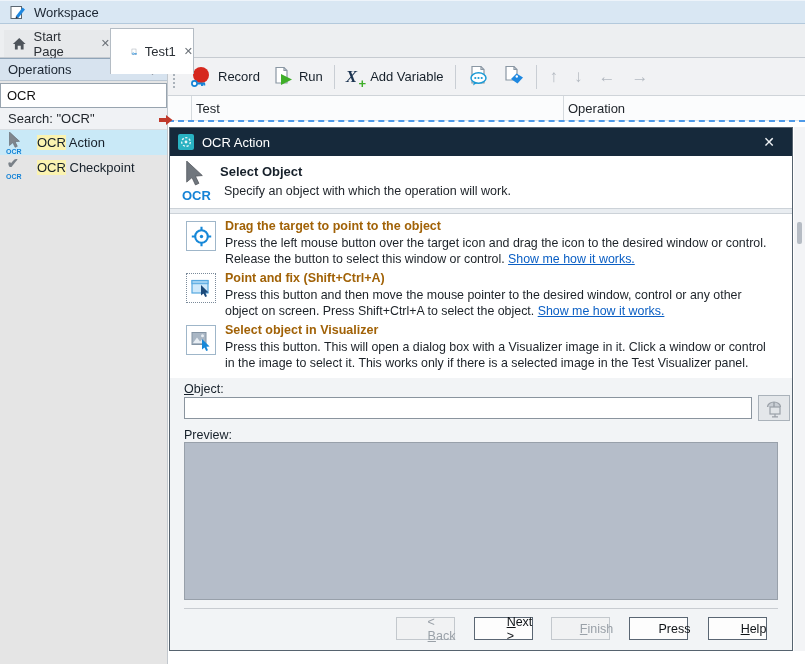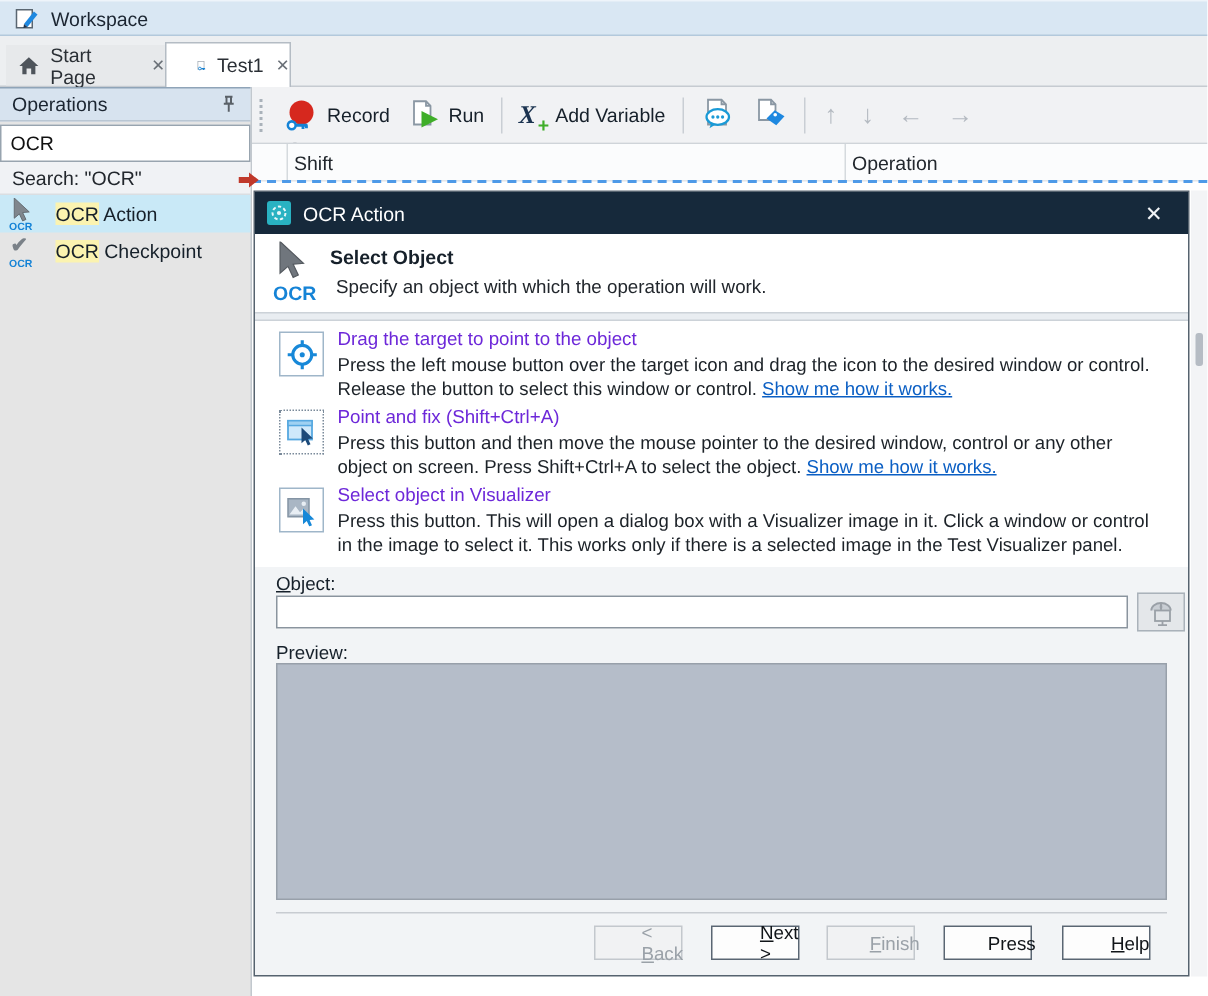--- a/index.html
+++ b/index.html
@@ -12,21 +12,21 @@
     background:#d9e7f3; border-top:1px solid #eef4fa; border-bottom:1px solid #b3c9dc;
     display:flex; align-items:center; }
   .ws-bar .ws-icon { margin-left:10px; width:16px; height:16px; }
   .ws-bar .ws-title { margin-left:8px; font-size:13px; color:#1b2531; }
 
   
   .tabstrip { position:absolute; left:0; top:24px; width:805px; height:34px;
     background:#edeff1; border-bottom:1px solid #c6cbd1; }
   .tab { position:absolute; display:flex; align-items:center; font-size:13px; color:#2a2f35; }
   .tab-start { left:4px; top:6px; height:27px; width:106px; padding-left:8px; background:#e7e9eb; }
-  .tab-test { left:110px; top:4px; height:30px; width:84px; padding-left:20px; background:#ffffff;
+  .tab-test { left:110px; top:4px; height:46px; width:84px; padding-left:20px; background:#ffffff;
     border:1px solid #b4bcc4; border-bottom:none; z-index:3; }
   .tab .tab-label { margin-left:7px; }
   .tab .tab-close { margin-left:8px; color:#6a7077; font-size:11px; cursor:default; }
 
   
   .sidebar { position:absolute; left:0; top:58px; width:168px; height:606px;
     background:#e5e5e5; border-right:1px solid #c2c8ce; }
   .ops-header { height:23px; background:#d7e3ef; border-top:1px solid #8fa4b8; border-bottom:1px solid #b9c6d3;
     display:flex; align-items:center; font-size:13px; color:#1b2531; padding:0 8px; }
   .ops-header .ops-title { flex:1; }
@@ -87,21 +87,21 @@
   .dlg-header-sub { position:absolute; left:54px; top:28px; font-size:12.5px; color:#22272d; }
   .dlg-band { position:absolute; left:0; top:80px; width:622px; height:6px; background:#e9edf1;
     border-top:1px solid #ccd2d8; border-bottom:1px solid #ccd2d8; }
   .dlg-options { position:absolute; left:0; top:86px; width:622px; height:164px; background:#fff; }
   .opt { position:absolute; left:16px; width:592px; }
   .opt-1 { top:5px; } .opt-2 { top:57px; } .opt-3 { top:109px; }
   .opt-iconbtn { position:absolute; left:0; top:2px; width:30px; height:30px; background:#fff;
     border:1px solid #9fb6c9; display:flex; align-items:center; justify-content:center; }
   .opt-iconbtn.dotted { border:1px dotted #7a8a9a; }
   .opt-text { margin-left:39px; width:553px; }
-  .opt-title { font-size:12.5px; font-weight:normal; color:#6d28d9; margin-bottom:2px; }
+  .opt-title { font-size:12.5px; font-weight:bold; color:#a16207; margin-bottom:2px; }
   .opt-body { font-size:12.4px; color:#1c2228; line-height:16px; }
   .opt-link { color:#0b5fc4; text-decoration:underline; cursor:default; }
 
   .lower { position:absolute; left:0; top:250px; width:622px; height:272px; background:#f2f4f6; }
   .object-label { position:absolute; left:14px; top:4px; font-size:12.5px; color:#16202a; }
   .mn { text-decoration:underline; }
   .object-input { position:absolute; left:14px; top:19px; width:568px; height:22px;
     border:1px solid #8a949e; background:#fff; font-size:12.5px; padding:0 4px;
     font-family:"Liberation Sans",sans-serif; }
   .object-browse { position:absolute; left:588px; top:17px; width:32px; height:26px;
@@ -237,21 +237,21 @@
     <div class="tb-sep"></div>
 
     <span class="tb-arrow"><span>↑</span></span>
     <span class="tb-arrow"><span>↓</span></span>
     <span class="tb-arrow"><span>←</span></span>
     <span class="tb-arrow"><span>→</span></span>
   </div>
 
   <div class="grid-header">
     <div class="gutter"></div>
-    <span class="col-item">Shift</span>
+    <span class="col-item">Test</span>
     <div class="col-sep"></div>
     <span class="col-operation">Operation</span>
   </div>
   <div class="drop-line"></div>
   <svg class="row-marker" width="14" height="12" viewBox="0 0 14 12">
     <path d="M0,4 H7 V1 L13.5,6 L7,11 V8 H0 Z" fill="#c0392b"></path>
   </svg>
 
   <div class="right-strip">
     <div class="scroll-thumb"></div>

